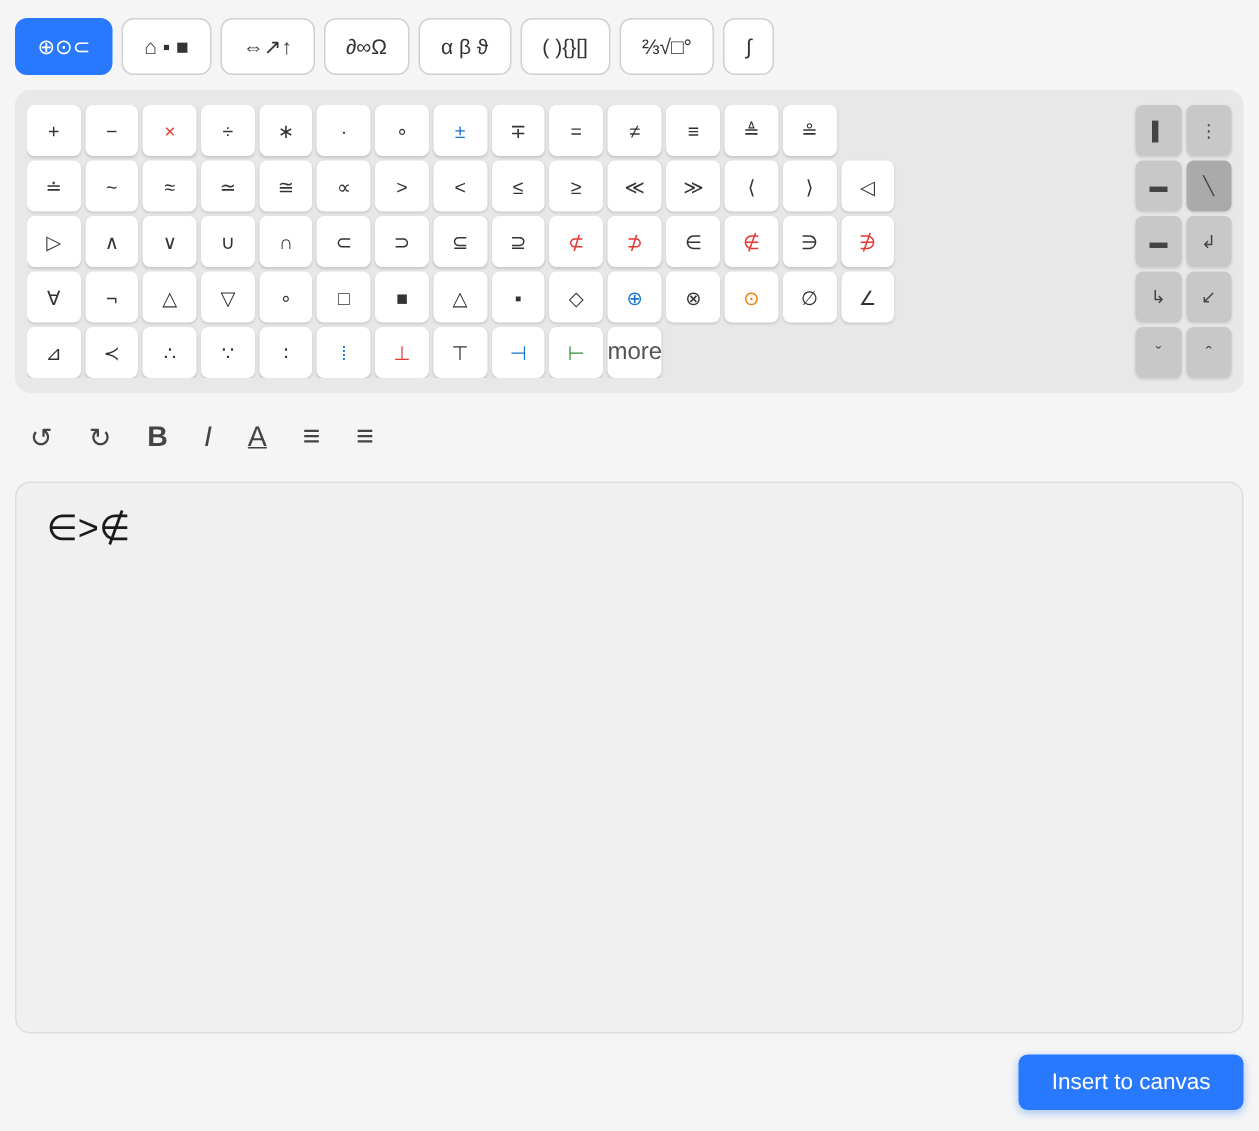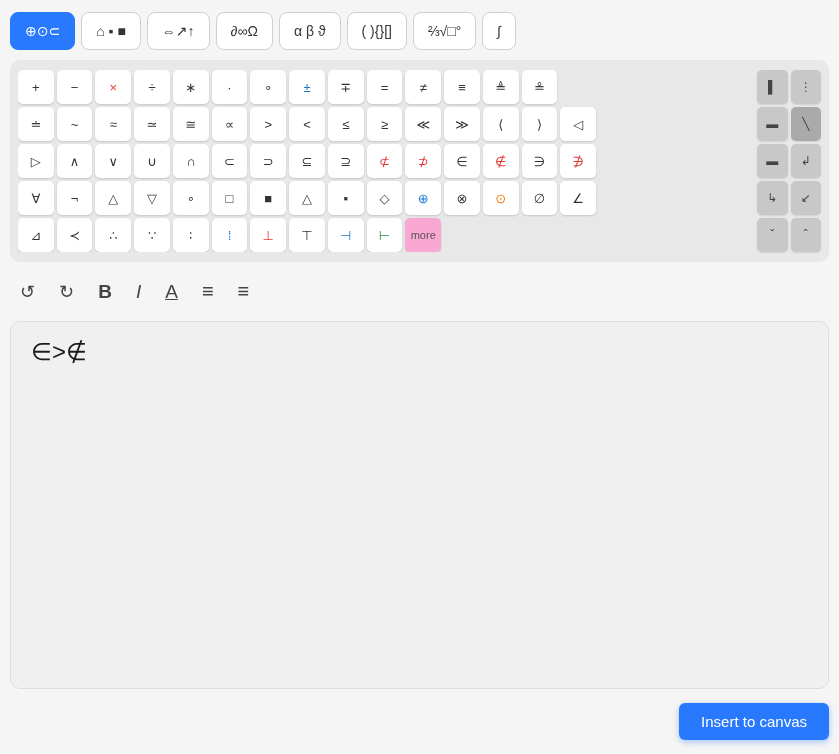--- a/index.html
+++ b/index.html
@@ -84,23 +84,23 @@
       color: #333;
       box-shadow: 0 1px 2px rgba(0,0,0,0.15);
     }
 
     .sym-key.red-text { color: #e53935; }
     .sym-key.blue-text { color: #1976D2; }
     .sym-key.green-text { color: #388E3C; }
     .sym-key.orange-text { color: #F57C00; }
 
     .sym-key.more-key {
-      font-size: 11px;
+      font-size: 16px;
       color: #555;
-      background: #f9a8d4;
+      background: #ffffff;
     }
 
     
     .side-buttons {
       display: grid;
       grid-template-columns: 1fr 1fr;
       gap: 3px;
       width: 64px;
     }
 

